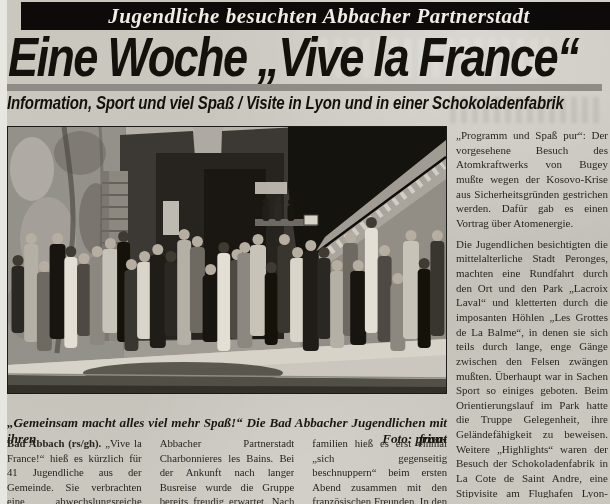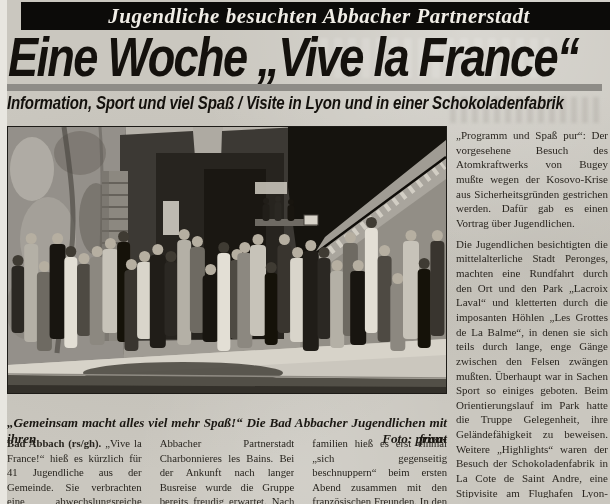--- a/index.html
+++ b/index.html
@@ -286,17 +286,17 @@
     <span class="credit">Foto: privat</span>
   </div>
 
   <div class="body-cols">
     <div class="col"><span class="lead">Bad Abbach (rs/gh).</span><span> „Vive la France!“ hieß es kürzlich für 41 Jugendliche aus der Gemeinde. Sie verbrachten eine abwechslungsreiche Woche in der Bad</span></div>
     <div class="col">Abbacher Partnerstadt Charbonnieres les Bains. Bei der Ankunft nach langer Busreise wurde die Gruppe bereits freudig erwartet. Nach der Verteilung in die Gast-</div>
     <div class="col">familien hieß es erst einmal „sich gegenseitig beschnuppern“ beim ersten Abend zusammen mit den französischen Freunden. In den darauffolgenden Tagen gab es</div>
   </div>
 
   <div class="right-col">
-    <p>„Programm und Spaß pur“: Der vorgesehene Besuch des Atomkraftwerks von Bugey mußte wegen der Kosovo-Krise aus Sicherheitsgründen gestrichen werden. Dafür gab es einen Vortrag über Jugendlichen.</p>
+    <p>„Programm und Spaß pur“: Der vorgesehene Besuch des Atomkraftwerks von Bugey mußte wegen der Kosovo-Krise aus Sicherheitsgründen gestrichen werden. Dafür gab es einen Vortrag über Atomenergie.</p>
     <p>Die Jugendlichen besichtigten die mittelalterliche Stadt Peronges, machten eine Rundfahrt durch den Ort und den Park „Lacroix Laval“ und kletterten durch die imposanten Höhlen „Les Grottes de La Balme“, in denen sie sich teils durch lange, enge Gänge zwischen den Felsen zwängen mußten. Überhaupt war in Sachen Sport so einiges geboten. Beim Orientierungslauf im Park hatte die Truppe Gelegenheit, ihre Geländefähigkeit zu beweisen. Weitere „Highlights“ waren der Besuch der Schokoladenfabrik in La Cote de Saint Andre, eine Stipvisite am Flughafen Lyon-Satolas und am TGV-Bahnhof. Die Älteren durften auch einmal am Lyoner Stadtleben „schnuppern“ und die verwinkelten Gäßchen und Hinterhöfe, die sogenannten „Traboules“, besichtigen.</p>
   </div>
 
 </div>
 
 </body></html>

